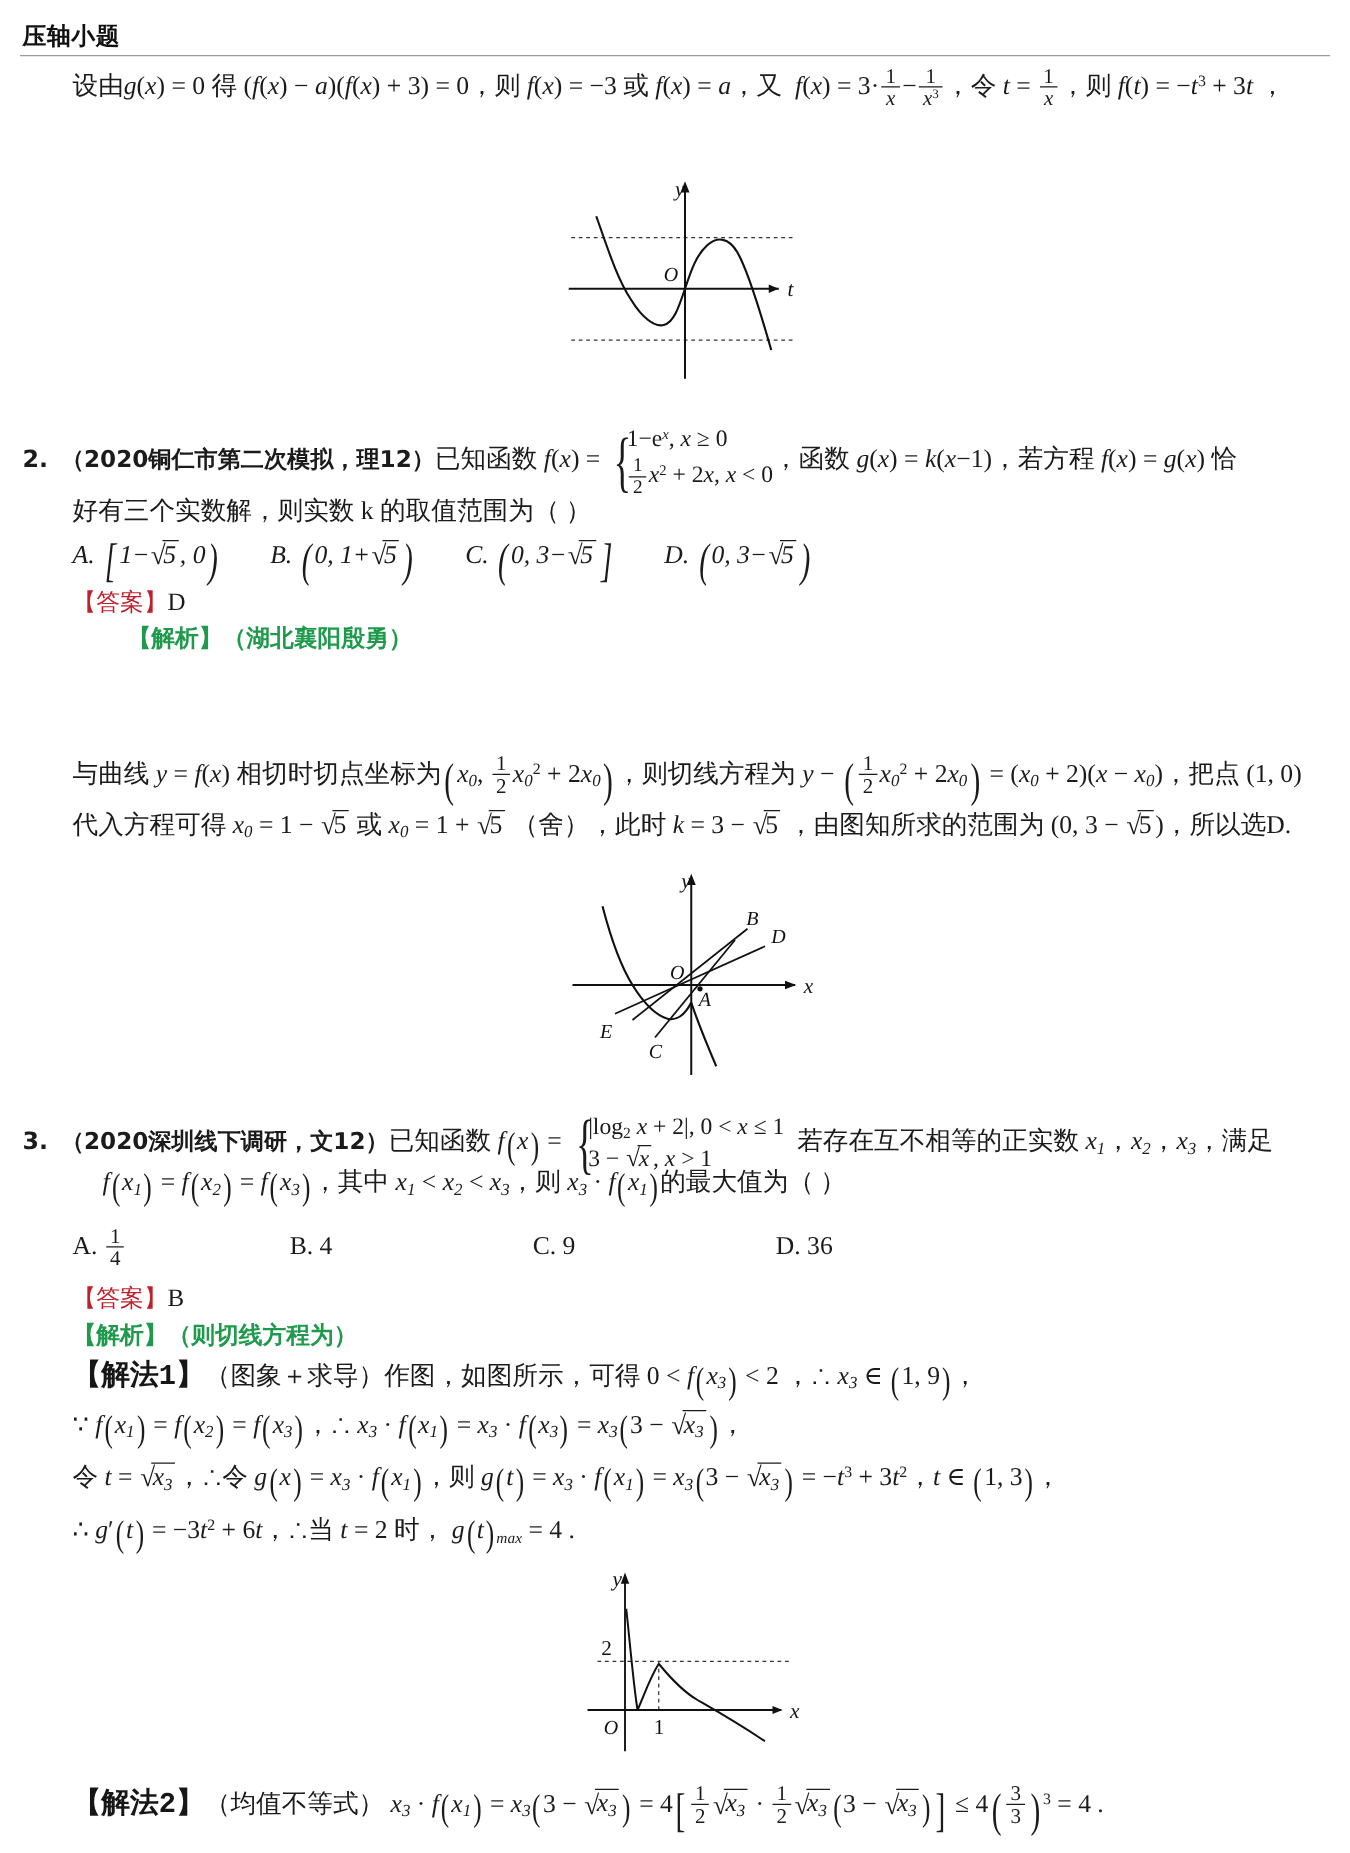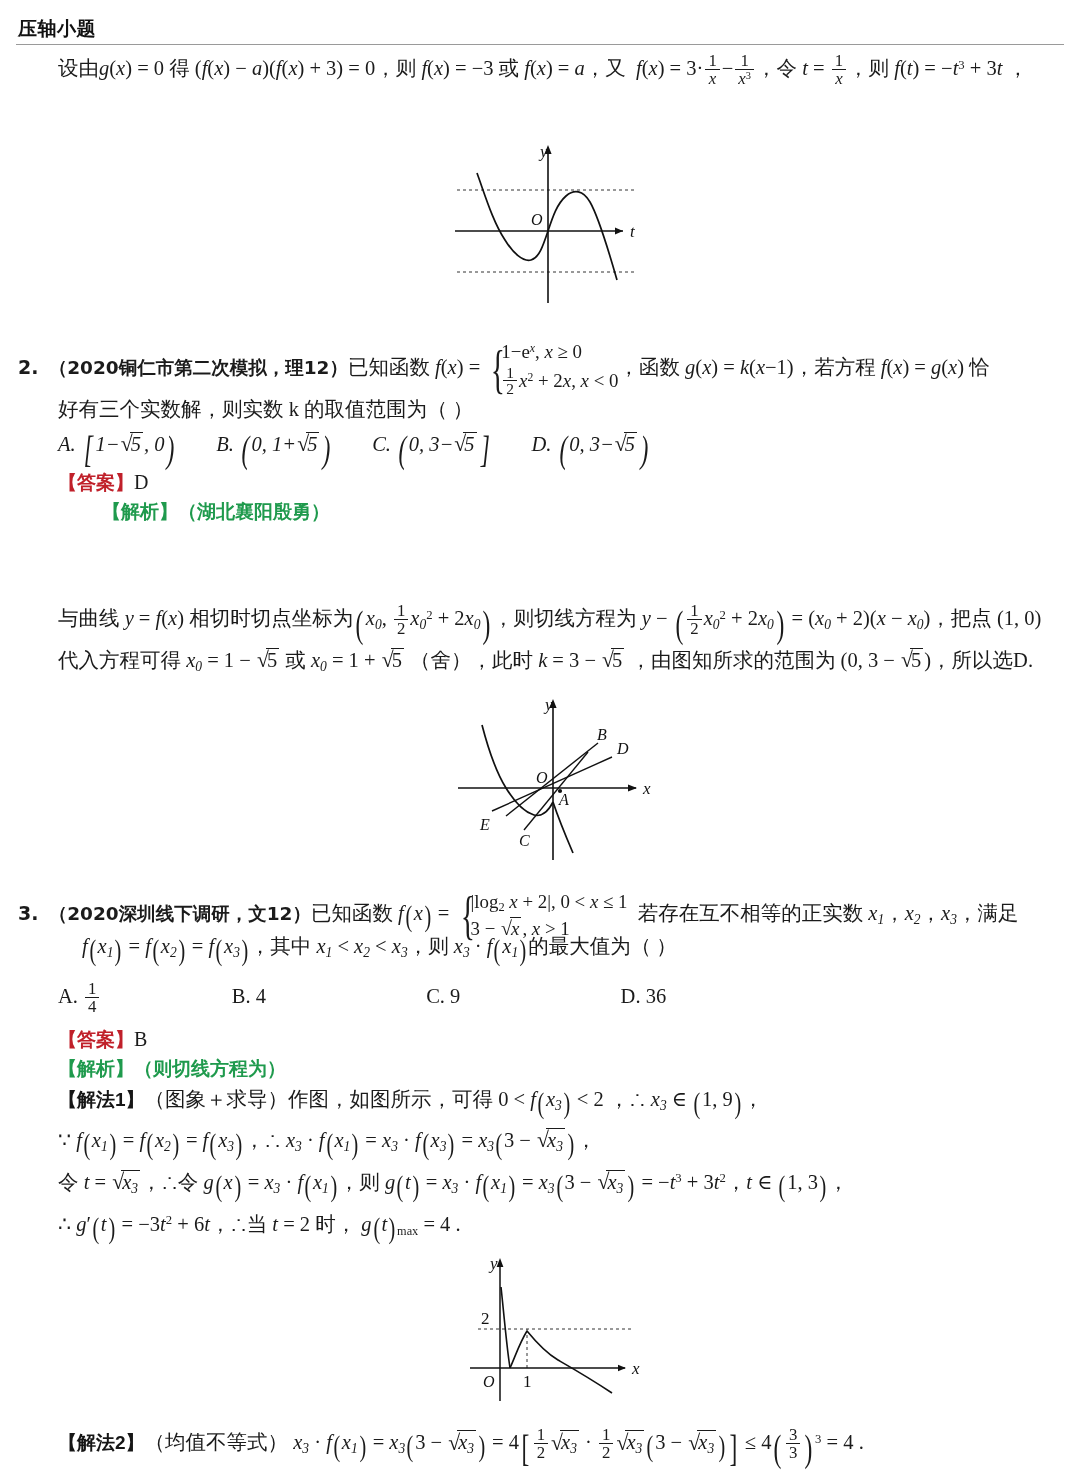--- a/index.html
+++ b/index.html
@@ -141,38 +141,38 @@
     font-size: 2.85em;
     line-height: 0.82;
     font-weight: 300;
   }
   .piece .row { display: block; white-space: nowrap; padding: 1px 0; }
 
   
   .tag-ans {
     color: #c0202a;
     font-family: "DejaVu Sans", "Liberation Sans", sans-serif;
-    font-weight: bold;
+    font-weight: normal;
     font-size: 19px;
   }
   .tag-sol {
     color: #1f9a4d;
     font-family: "DejaVu Sans", "Liberation Sans", sans-serif;
     font-weight: bold;
     font-size: 19px;
   }
   .ans-val {
     font-family: "Liberation Serif", "DejaVu Serif", serif;
     font-size: 20px;
     color: #1b1b1b;
   }
   .tag-meth {
-    font-family: Liberation Sans, sans-serif;
-    font-weight: bold;
-    font-size: 19px;
+    font-family: Liberation Mono, monospace;
+    font-weight: bold;
+    font-size: 23px;
     color: #161616;
   }
 
   
   .fig {
     position: absolute;
   }
   .fig svg { display: block; }
   .axlabel {
     font-family: "Liberation Serif", "DejaVu Serif", serif;
@@ -329,21 +329,21 @@
 
   <div class="line indent" style="top:1128px;">
     <span>∵</span> <i>f</i><span class="midp">(</span><i>x</i><sub>1</sub><span class="midp">)</span> = <i>f</i><span class="midp">(</span><i>x</i><sub>2</sub><span class="midp">)</span> = <i>f</i><span class="midp">(</span><i>x</i><sub>3</sub><span class="midp">)</span><span>，∴</span> <i>x</i><sub>3</sub> · <i>f</i><span class="midp">(</span><i>x</i><sub>1</sub><span class="midp">)</span> = <i>x</i><sub>3</sub> · <i>f</i><span class="midp">(</span><i>x</i><sub>3</sub><span class="midp">)</span> = <i>x</i><sub>3</sub><span class="midp">(</span>3 − <span class="sqrt"><span class="rad">√</span><span class="body"><i>x</i><sub>3</sub></span></span><span class="midp">)</span>，
   </div>
 
   <div class="line indent" style="top:1170px;">
     <span>令</span> <i>t</i> = <span class="sqrt"><span class="rad">√</span><span class="body"><i>x</i><sub>3</sub></span></span><span>，∴令</span> <i>g</i><span class="midp">(</span><i>x</i><span class="midp">)</span> = <i>x</i><sub>3</sub> · <i>f</i><span class="midp">(</span><i>x</i><sub>1</sub><span class="midp">)</span><span>，则</span> <i>g</i><span class="midp">(</span><i>t</i><span class="midp">)</span> = <i>x</i><sub>3</sub> · <i>f</i><span class="midp">(</span><i>x</i><sub>1</sub><span class="midp">)</span> = <i>x</i><sub>3</sub><span class="midp">(</span>3 − <span class="sqrt"><span class="rad">√</span><span class="body"><i>x</i><sub>3</sub></span></span><span class="midp">)</span> = −<i>t</i><sup>3</sup> + 3<i>t</i><sup>2</sup>，<i>t</i> ∈ <span class="midp">(</span>1, 3<span class="midp">)</span><span>，</span>
   </div>
 
   <div class="line indent" style="top:1213px;">
-    <span>∴</span> <i>g</i>′<span class="midp">(</span><i>t</i><span class="midp">)</span> = −3<i>t</i><sup>2</sup> + 6<i>t</i><span>，∴当</span> <i>t</i> = 2 <span>时，</span> <i>g</i><span class="midp">(</span><i>t</i><span class="midp">)</span><sub class="subn" style="font-size:0.6em;vertical-align:-0.3em;">max</sub> = 4 .
+    <span>∴</span> <i>g</i>′<span class="midp">(</span><i>t</i><span class="midp">)</span> = −3<i>t</i><sup>2</sup> + 6<i>t</i><span>，∴当</span> <i>t</i> = 2 <span>时，</span> <i>g</i><span class="midp">(</span><i>t</i><span class="midp">)</span><sub class="subn" style="font-size:0.6em;vertical-align:-0.3em;font-style:italic;">max</sub> = 4 .
   </div>
 
   <div class="fig" style="left:440px; top:1243px;">
     <svg width="220" height="160" viewBox="0 0 220 160">
 
       <line x1="38" y1="86" x2="192" y2="86" stroke="#333" stroke-width="1" stroke-dasharray="3,3"></line>
 
       <line x1="87" y1="86" x2="87" y2="125" stroke="#333" stroke-width="1" stroke-dasharray="3,3"></line>
 
       <line x1="30" y1="125" x2="185" y2="125" stroke="#111" stroke-width="1.5"></line>

